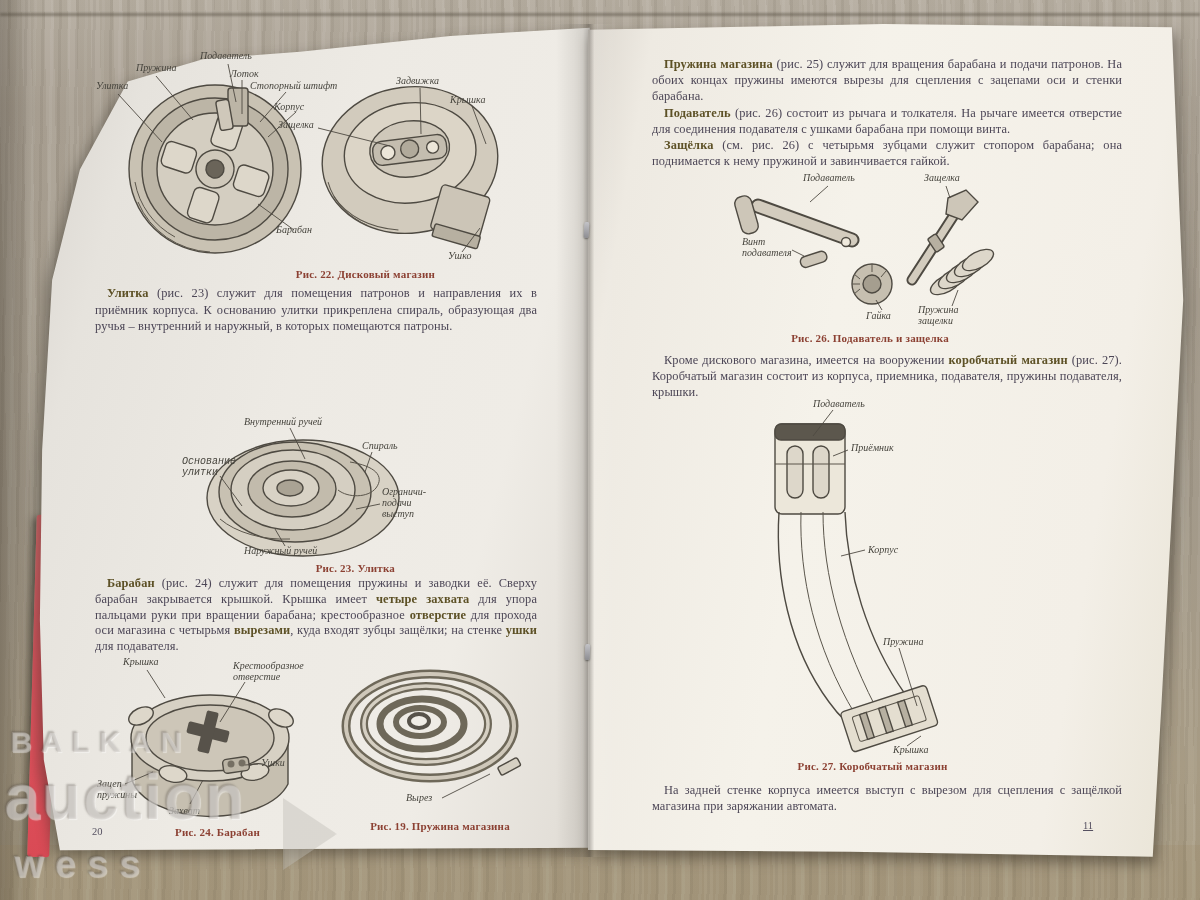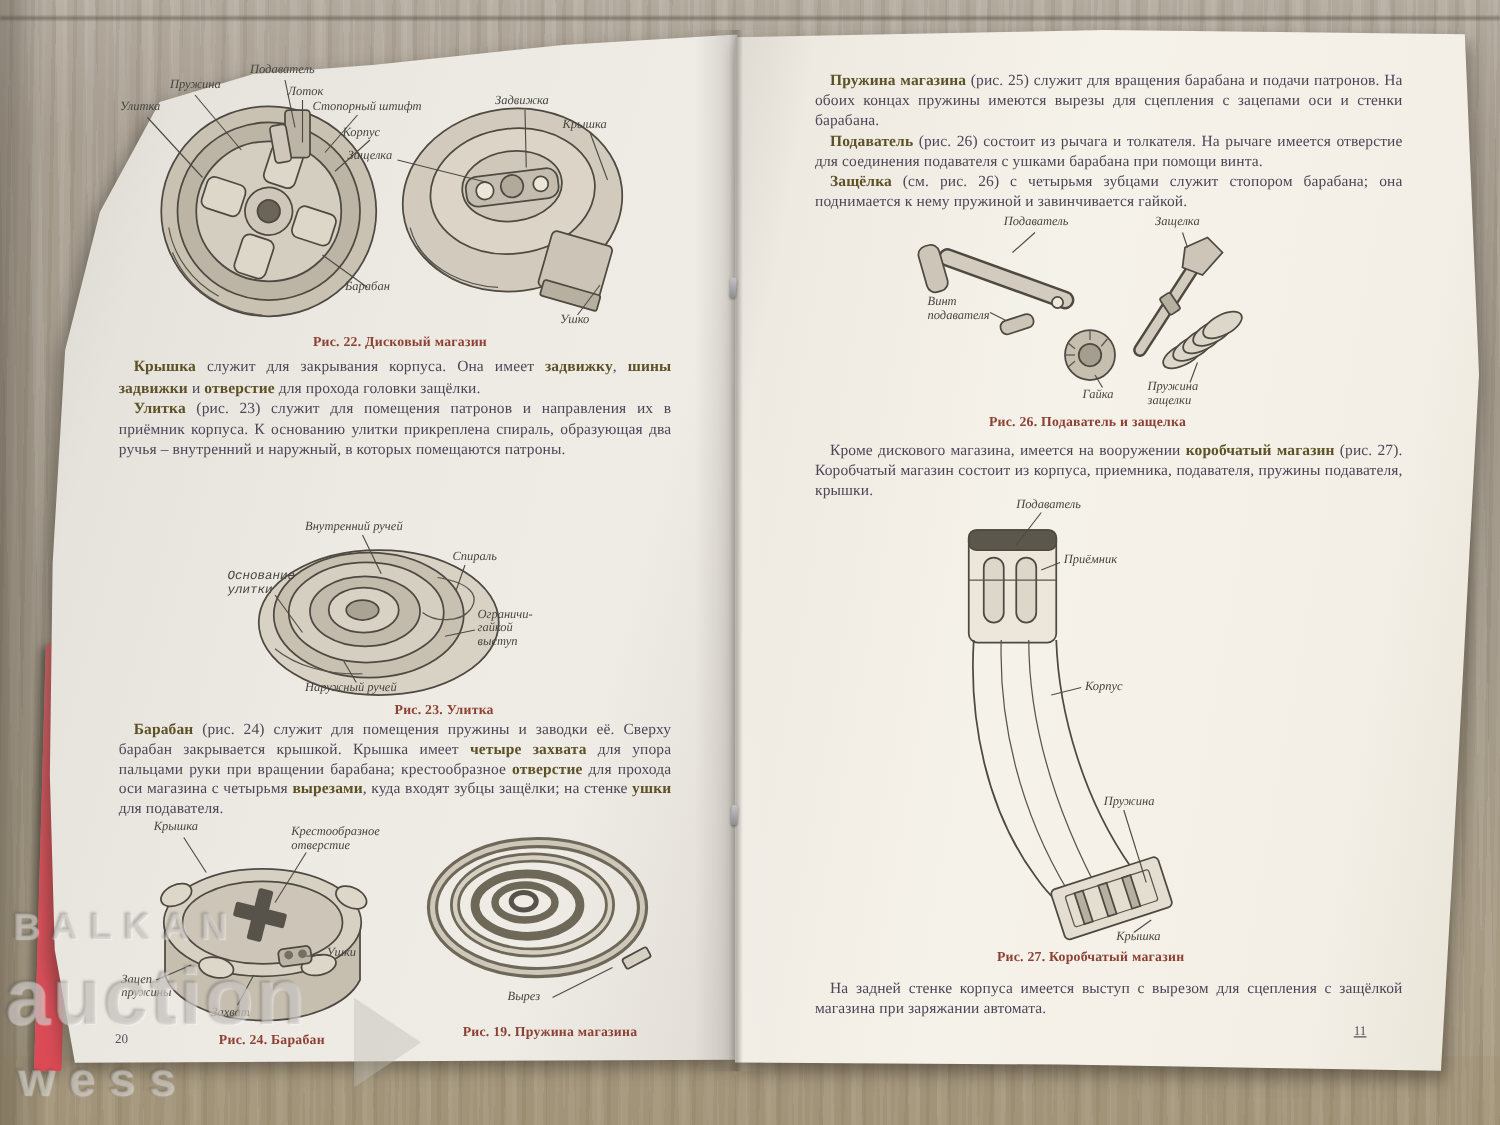--- a/index.html
+++ b/index.html
@@ -134,24 +134,23 @@
     <span class="flabel" style="left:110px;top:8px;">Подаватель</span>
     <span class="flabel" style="left:140px;top:26px;">Лоток</span>
     <span class="flabel" style="left:160px;top:38px;">Стопорный штифт</span>
     <span class="flabel" style="left:184px;top:59px;">Корпус</span>
     <span class="flabel" style="left:188px;top:77px;">Защелка</span>
     <span class="flabel" style="left:186px;top:182px;">Барабан</span>
     <span class="flabel" style="left:306px;top:33px;">Задвижка</span>
     <span class="flabel" style="left:360px;top:52px;">Крышка</span>
     <span class="flabel" style="left:358px;top:208px;">Ушко</span>
   </div>
-  <div class="cap" style="left:190px;top:268px;width:260px;">Рис. 22. Дисковый магазин</div>
+  <div class="cap" style="left:175px;top:268px;width:260px;text-align:right;">Рис. 22. Дисковый магазин</div>
 
   <div class="tblock" style="left:95px;top:285px;width:442px;line-height:16.5px;">
-    <p><b>Крышка</b> служит для закрывания корпуса. Она имеет <b>задвижку</b>, <b>шины задвижки</b> и <b>отверстие</b> для прохода головки защёлки.</p>
     <p><b>Улитка</b> (рис. 23) служит для помещения патронов и направления их в приёмник корпуса. К основанию улитки прикреплена спираль, образующая два ручья – внутренний и наружный, в которых помещаются патроны.</p>
   </div>
 
   <div class="fig" style="left:180px;top:414px;width:360px;height:148px;">
     <svg width="360" height="148" viewBox="0 0 360 148">
       <ellipse cx="123" cy="84" rx="96" ry="58" fill="#d8d2c5" class="ot"></ellipse>
       <ellipse cx="115" cy="78" rx="76" ry="50" fill="#c8c1b2" class="ot"></ellipse>
       <ellipse cx="113" cy="76" rx="62" ry="40" fill="#d5cfc2" class="ot"></ellipse>
       <ellipse cx="112" cy="75" rx="44" ry="28" fill="#c2bbac" class="ot"></ellipse>
       <ellipse cx="111" cy="74" rx="28" ry="18" fill="#d8d2c5" class="ot"></ellipse>
@@ -162,21 +161,21 @@
       <line class="ln" x1="192" y1="38" x2="185" y2="58"></line>
       <line class="ln" x1="40" y1="62" x2="62" y2="92"></line>
       <line class="ln" x1="200" y1="90" x2="176" y2="95"></line>
       <line class="ln" x1="105" y1="132" x2="95" y2="115"></line>
     </svg>
     <span class="flabel" style="left:64px;top:2px;">Внутренний ручей</span>
     <span class="flabel" style="left:182px;top:26px;">Спираль</span>
     <span class="flabel" style="left:2px;top:42px;font-family:Liberation Mono, monospace;">Основание
 улитки</span>
     <span class="flabel" style="left:202px;top:72px;">Ограничи-
-гайкой
+подачи
 выступ</span>
     <span class="flabel" style="left:64px;top:131px;">Наружный ручей</span>
   </div>
   <div class="cap" style="left:210px;top:562px;width:185px;text-align:right;">Рис. 23. Улитка</div>
 
   <div class="tblock" style="left:95px;top:576px;width:442px;line-height:15.8px;">
     <p><b>Барабан</b> (рис. 24) служит для помещения пружины и заводки её. Сверху барабан закрывается крышкой. Крышка имеет <b>четыре захвата</b> для упора пальцами руки при вращении барабана; крестообразное <b>отверстие</b> для прохода оси магазина с четырьмя <b>вырезами</b>, куда входят зубцы защёлки; на стенке <b>ушки</b> для подавателя.</p>
   </div>
 
   <div class="fig" style="left:95px;top:652px;width:255px;height:178px;">

